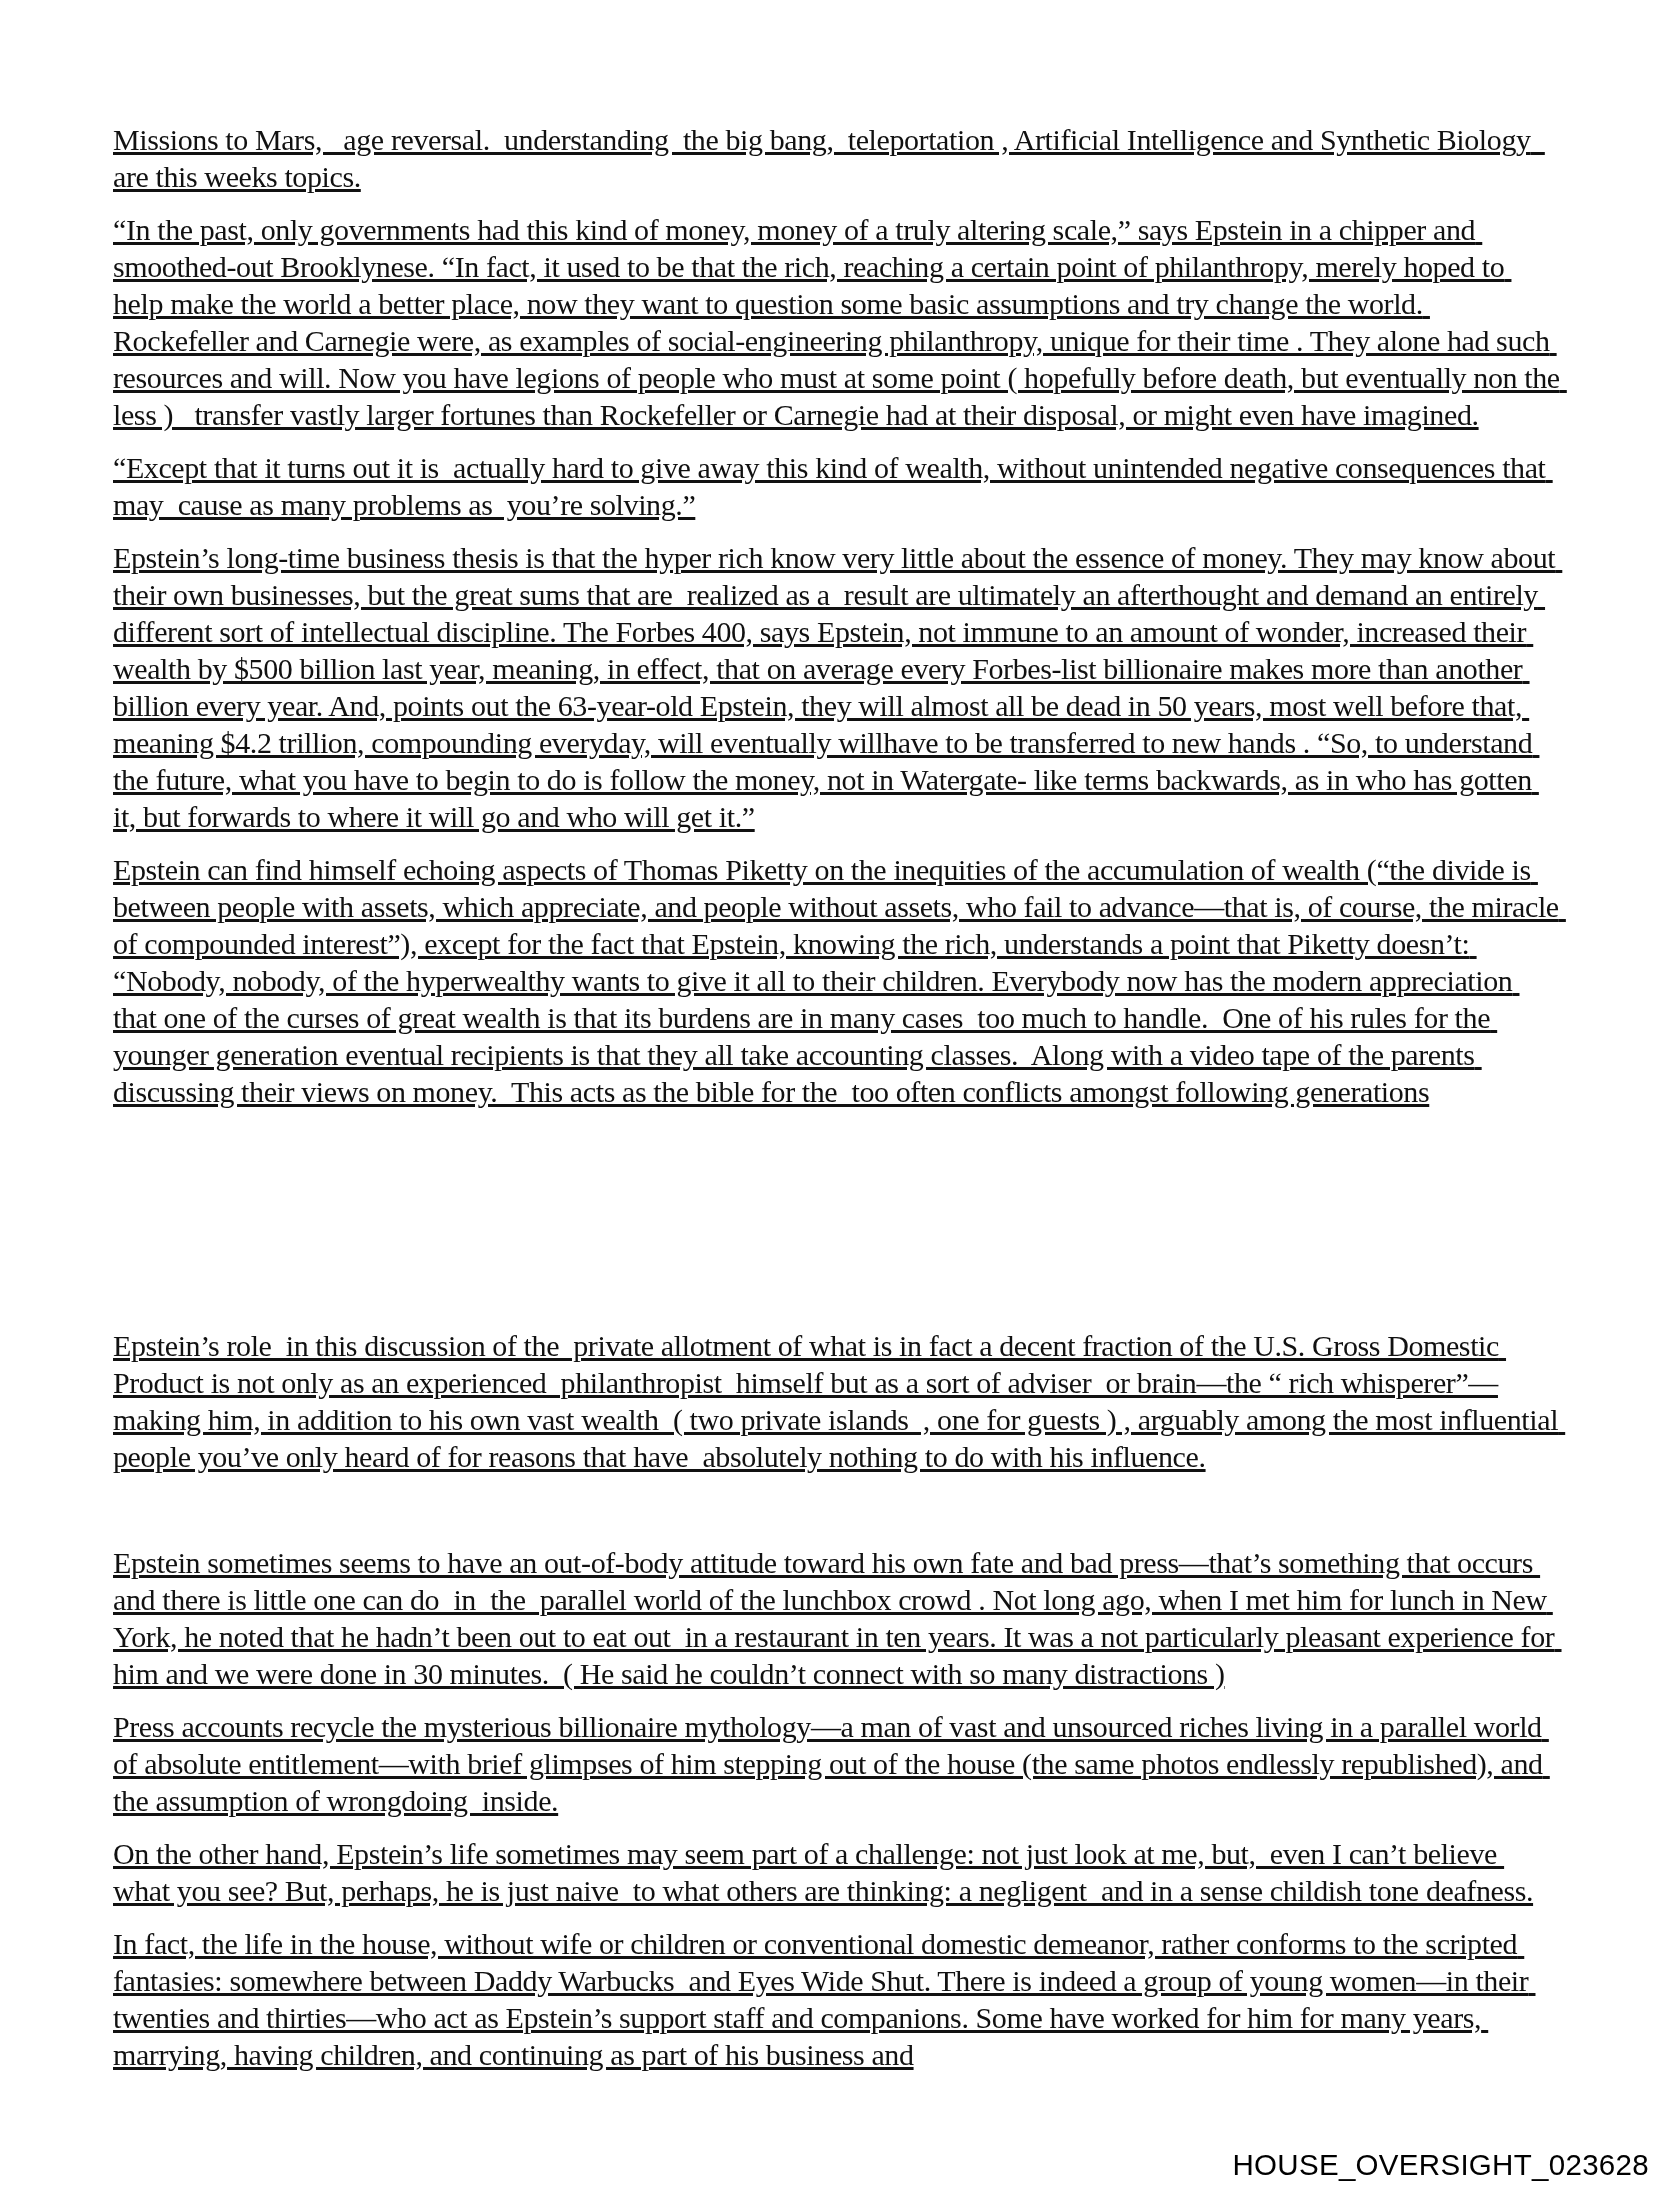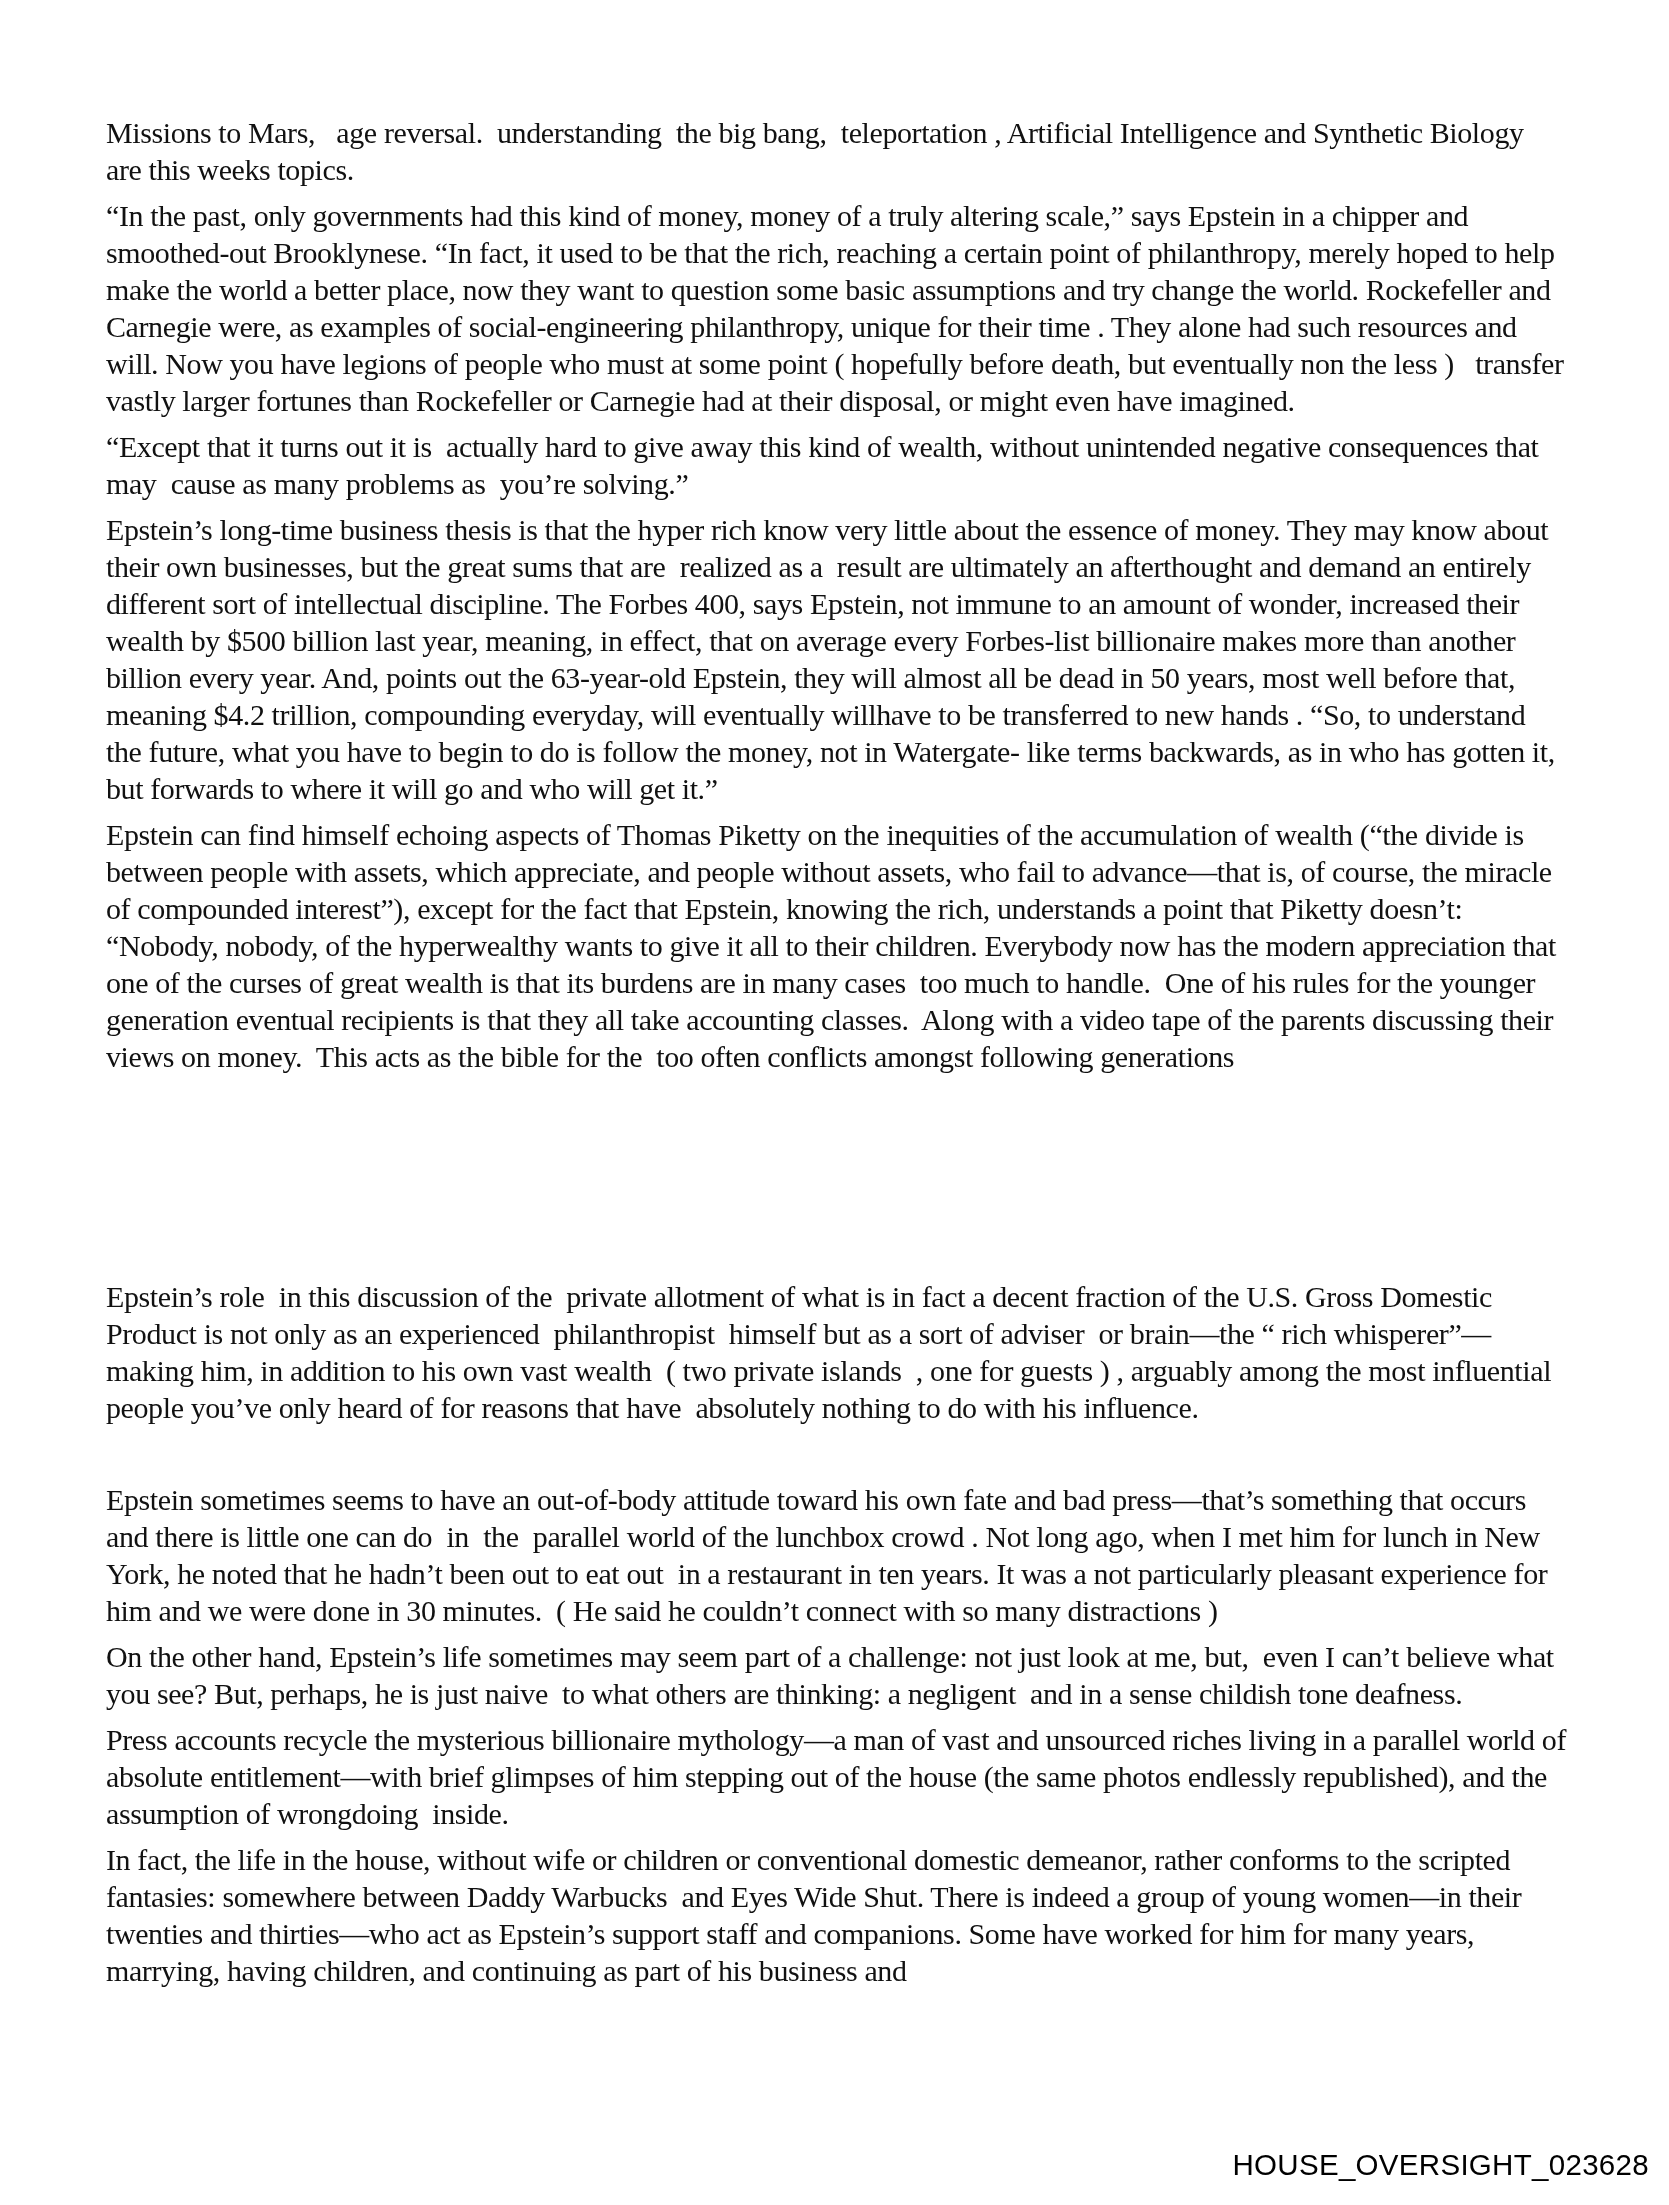--- a/index.html
+++ b/index.html
@@ -3,21 +3,21 @@
 <meta charset="utf-8">
 <style>
   html, body { margin: 0; padding: 0; background: #ffffff; }
   body { width: 1669px; height: 2205px; position: relative; overflow: hidden; }
   .page {
     position: absolute; left: 97px; top: 105px; width: 1479px;
     font-family: "Liberation Serif", "DejaVu Serif", serif;
     font-size: 30px; line-height: 37px; color: #111111;
     letter-spacing: -0.4px;
   }
-  .para { margin: 9px; white-space: pre-wrap; }
+  .para { margin: 16px; white-space: pre-wrap; text-decoration: underline; }
   .gap-large { height: 185px; }
   .gap-small { height: 37px; }
   .footer {
     position: absolute; right: 20px; top: 2148px;
     font-family: "Liberation Sans", "DejaVu Sans", sans-serif;
     font-size: 29.5px; color: #000000; letter-spacing: 0.3px;
   }
 </style>
 </head>
 <body>
@@ -29,19 +29,19 @@
   <p class="para">Epstein’s long-time business thesis is that the hyper rich know very little about the essence of money. They may know about their own businesses, but the great sums that are  realized as a  result are ultimately an afterthought and demand an entirely different sort of intellectual discipline. The Forbes 400, says Epstein, not immune to an amount of wonder, increased their wealth by $500 billion last year, meaning, in effect, that on average every Forbes-list billionaire makes more than another billion every year. And, points out the 63-year-old Epstein, they will almost all be dead in 50 years, most well before that, meaning $4.2 trillion, compounding everyday, will eventually willhave to be transferred to new hands . “So, to understand the future, what you have to begin to do is follow the money, not in Watergate- like terms backwards, as in who has gotten it, but forwards to where it will go and who will get it.”</p>
   <p class="para">Epstein can find himself echoing aspects of Thomas Piketty on the inequities of the accumulation of wealth (“the divide is between people with assets, which appreciate, and people without assets, who fail to advance—that is, of course, the miracle of compounded interest”), except for the fact that Epstein, knowing the rich, understands a point that Piketty doesn’t: “Nobody, nobody, of the hyperwealthy wants to give it all to their children. Everybody now has the modern appreciation that one of the curses of great wealth is that its burdens are in many cases  too much to handle.  One of his rules for the younger generation eventual recipients is that they all take accounting classes.  Along with a video tape of the parents discussing their views on money.  This acts as the bible for the  too often conflicts amongst following generations</p>
 
   <div class="gap-large"></div>
 
   <p class="para">Epstein’s role  in this discussion of the  private allotment of what is in fact a decent fraction of the U.S. Gross Domestic Product is not only as an experienced  philanthropist  himself but as a sort of adviser  or brain—the “ rich whisperer”—making him, in addition to his own vast wealth  ( two private islands  , one for guests ) , arguably among the most influential people you’ve only heard of for reasons that have  absolutely nothing to do with his influence.</p>
 
   <div class="gap-small"></div>
 
   <p class="para">Epstein sometimes seems to have an out-of-body attitude toward his own fate and bad press—that’s something that occurs and there is little one can do  in  the  parallel world of the lunchbox crowd . Not long ago, when I met him for lunch in New York, he noted that he hadn’t been out to eat out  in a restaurant in ten years. It was a not particularly pleasant experience for him and we were done in 30 minutes.  ( He said he couldn’t connect with so many distractions )</p>
+  <p class="para">Press accounts recycle the mysterious billionaire mythology—a man of vast and unsourced riches living in a parallel world of absolute entitlement—with brief glimpses of him stepping out of the house (the same photos endlessly republished), and the assumption of wrongdoing  inside.</p>
   <p class="para">On the other hand, Epstein’s life sometimes may seem part of a challenge: not just look at me, but,  even I can’t believe what you see? But, perhaps, he is just naive  to what others are thinking: a negligent  and in a sense childish tone deafness.</p>
-  <p class="para">Press accounts recycle the mysterious billionaire mythology—a man of vast and unsourced riches living in a parallel world of absolute entitlement—with brief glimpses of him stepping out of the house (the same photos endlessly republished), and the assumption of wrongdoing  inside.</p>
   <p class="para">In fact, the life in the house, without wife or children or conventional domestic demeanor, rather conforms to the scripted fantasies: somewhere between Daddy Warbucks  and Eyes Wide Shut. There is indeed a group of young women—in their twenties and thirties—who act as Epstein’s support staff and companions. Some have worked for him for many years, marrying, having children, and continuing as part of his business and</p>
 </div>
 
 <div class="footer">HOUSE_OVERSIGHT_023628</div>
 
 
 </body></html>

